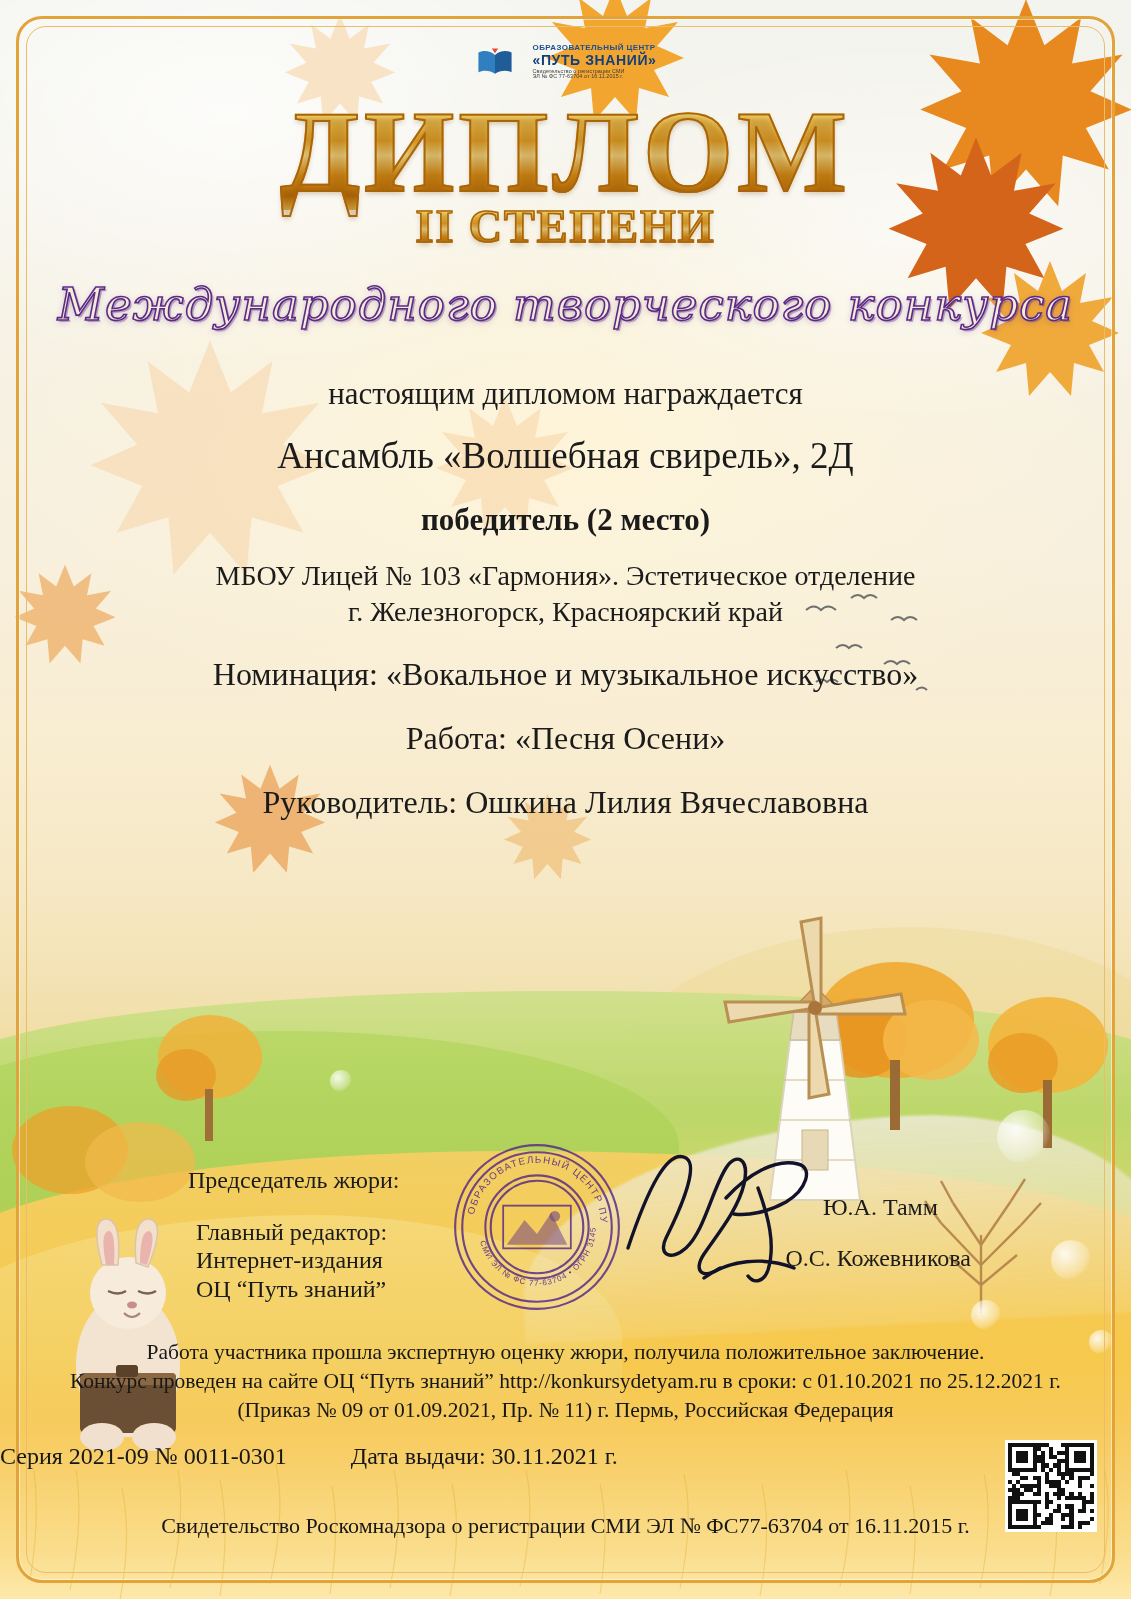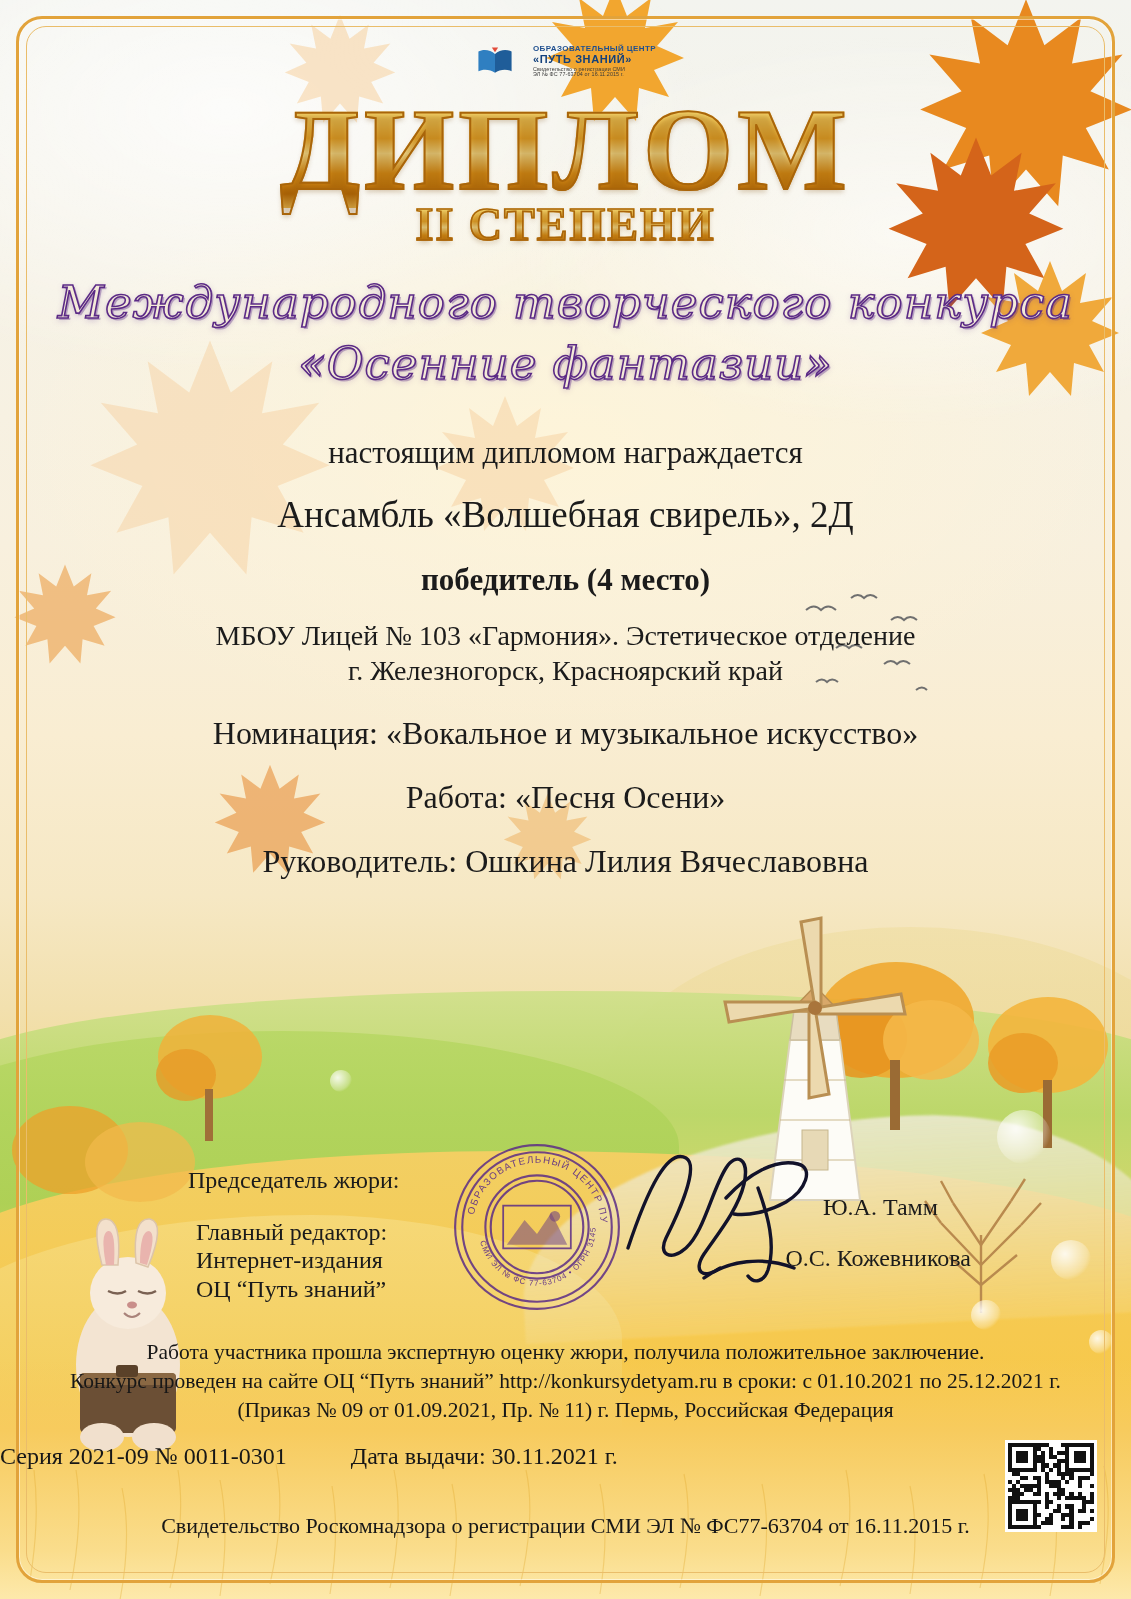--- a/index.html
+++ b/index.html
@@ -176,21 +176,21 @@
   .logo-texts { line-height: 1.0; }
   .logo-l1 {
     font-family: "Liberation Sans", sans-serif;
     font-size: 8px;
     letter-spacing: .4px;
     color: #1f4f8f;
     font-weight: 700;
   }
   .logo-l2 {
     font-family: "Liberation Sans", sans-serif;
-    font-size: 11px;
+    font-size: 14px;
     letter-spacing: .6px;
     color: #12407c;
     font-weight: 700;
     margin-top: 1px;
   }
   .logo-l3 {
     font-family: "Liberation Sans", sans-serif;
     font-size: 5.4px;
     color: #3a3a3a;
     margin-top: 2px;
@@ -582,26 +582,25 @@
         <div class="logo-l2">«ПУТЬ ЗНАНИЙ»</div>
         <div class="logo-l3">Свидетельство о регистрации СМИ</div>
         <div class="logo-l4">ЭЛ № ФС 77-63704 от 16.11.2015 г.</div>
       </span>
     </div>
 
     <div class="title-diplom">ДИПЛОМ</div>
     <div class="title-degree">II СТЕПЕНИ</div>
 
     <div class="contest-line1">Международного творческого конкурса</div>
-    <div class="contest-line2">«Осенние фантазии»</div>
 
     <div class="body-block">
       <div class="awarded-to">настоящим дипломом награждается</div>
       <div class="recipient">Ансамбль «Волшебная свирель», 2Д</div>
-      <div class="placement">победитель (4 место)</div>
+      <div class="placement">победитель (2 место)</div>
       <div class="org">МБОУ Лицей № 103 «Гармония». Эстетическое отделение</div>
       <div class="org" style="margin-top:0">г. Железногорск, Красноярский край</div>
       <div class="nomination">Номинация: «Вокальное и музыкальное искусство»</div>
       <div class="work">Работа: «Песня Осени»</div>
       <div class="leader">Руководитель: Ошкина Лилия Вячеславовна</div>
     </div>
   </div>
 
   <div class="sign-area">
     <div class="sign-row sign-chair-label">Председатель жюри:</div>

